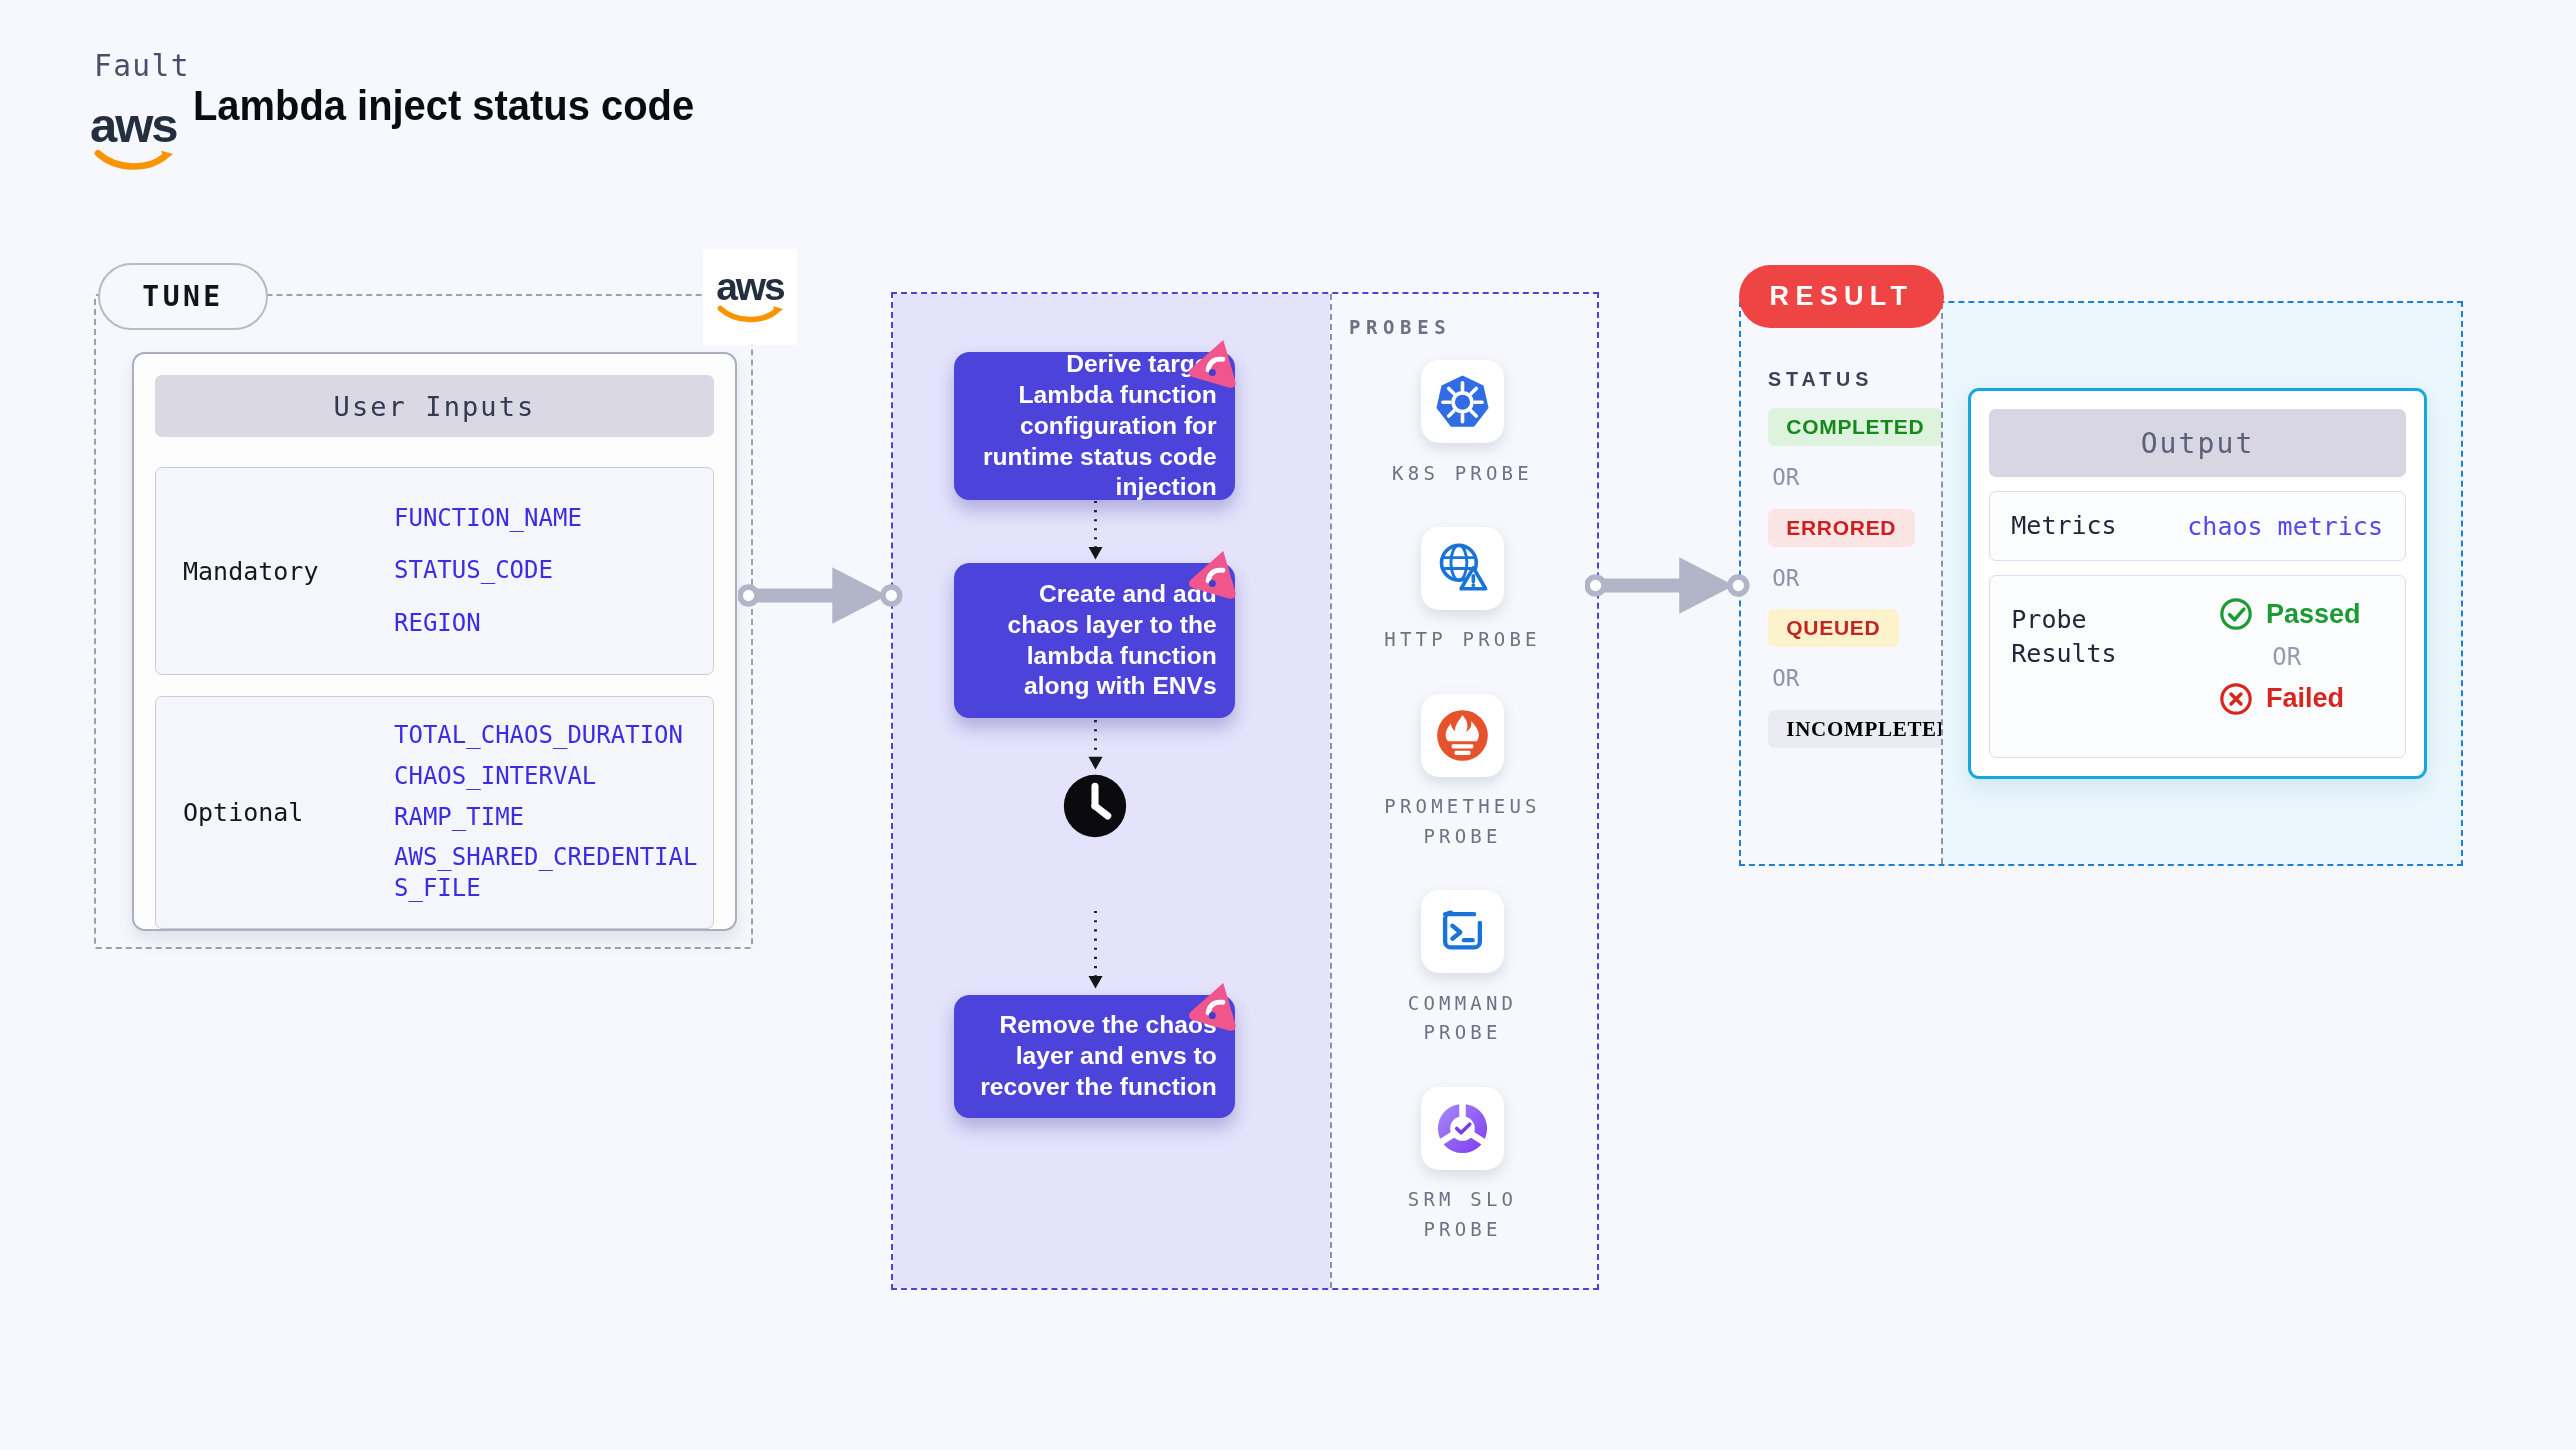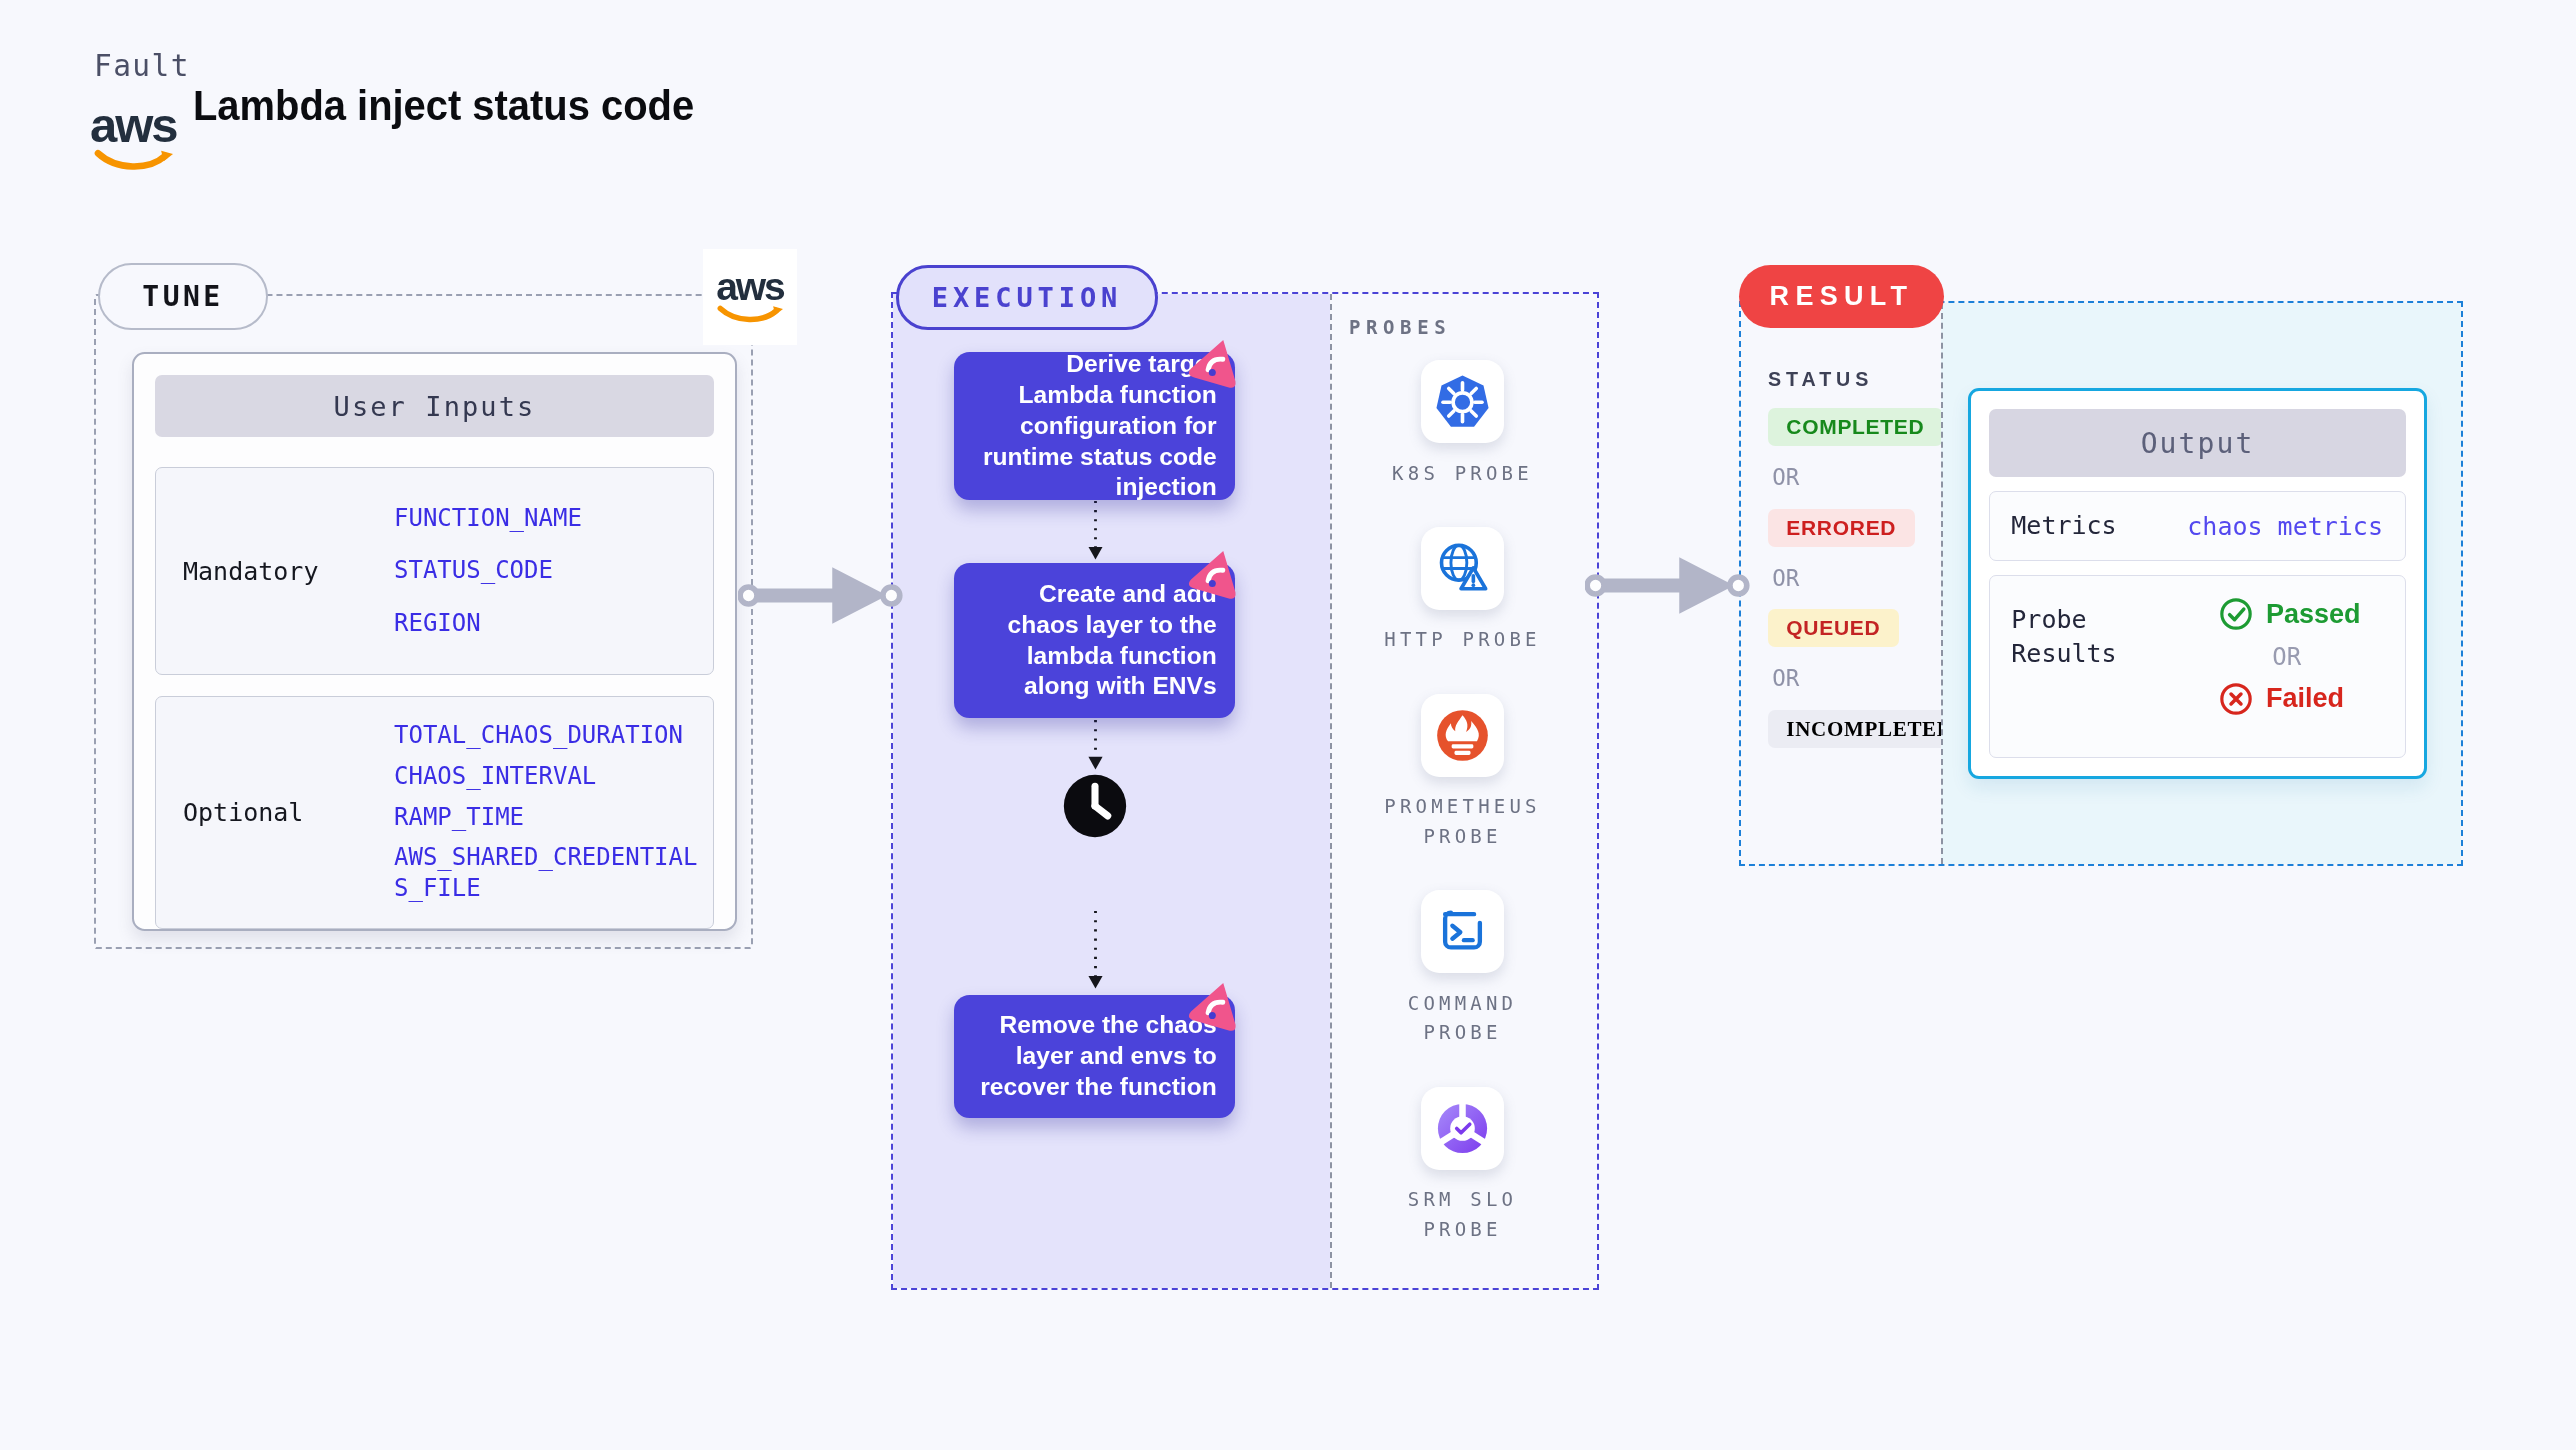--- a/index.html
+++ b/index.html
@@ -155,23 +155,20 @@
     <line x1="22" y1="46" x2="140" y2="46" stroke="#b2b5c8" stroke-width="20"></line>
     <polygon points="134,6 212,46 134,86" fill="#b2b5c8"></polygon>
     <circle cx="15" cy="46" r="12" fill="#fdfdfe" stroke="#b2b5c8" stroke-width="8"></circle>
     <circle cx="218" cy="46" r="12" fill="#fdfdfe" stroke="#b2b5c8" stroke-width="8"></circle>
   </svg>
 
   <div class="abs exec-box">
     <div class="exec-flow"></div>
     <div class="exec-probes"></div>
   </div>
-  <div class="abs exec-pill center">
-    <span class="mono">EXECUTION</span>
-  </div>
 
   <div class="abs step step-derive center">
     <span>Derive target Lambda function configuration for runtime status code injection</span>
     <svg class="litmus" viewBox="0 0 90 90">
       <g transform="rotate(16 45 45)">
         <path d="M45 10 L78 62 Q83 73 70 73 L20 73 Q7 73 12 62 Z" fill="#f0558c"></path>
       </g>
       <path d="M33 54 q3 -17 21 -15" stroke="#ffffff" stroke-width="7" fill="none" stroke-linecap="round"></path>
       <circle cx="39" cy="58" r="5" fill="#443cd0"></circle>
     </svg>

